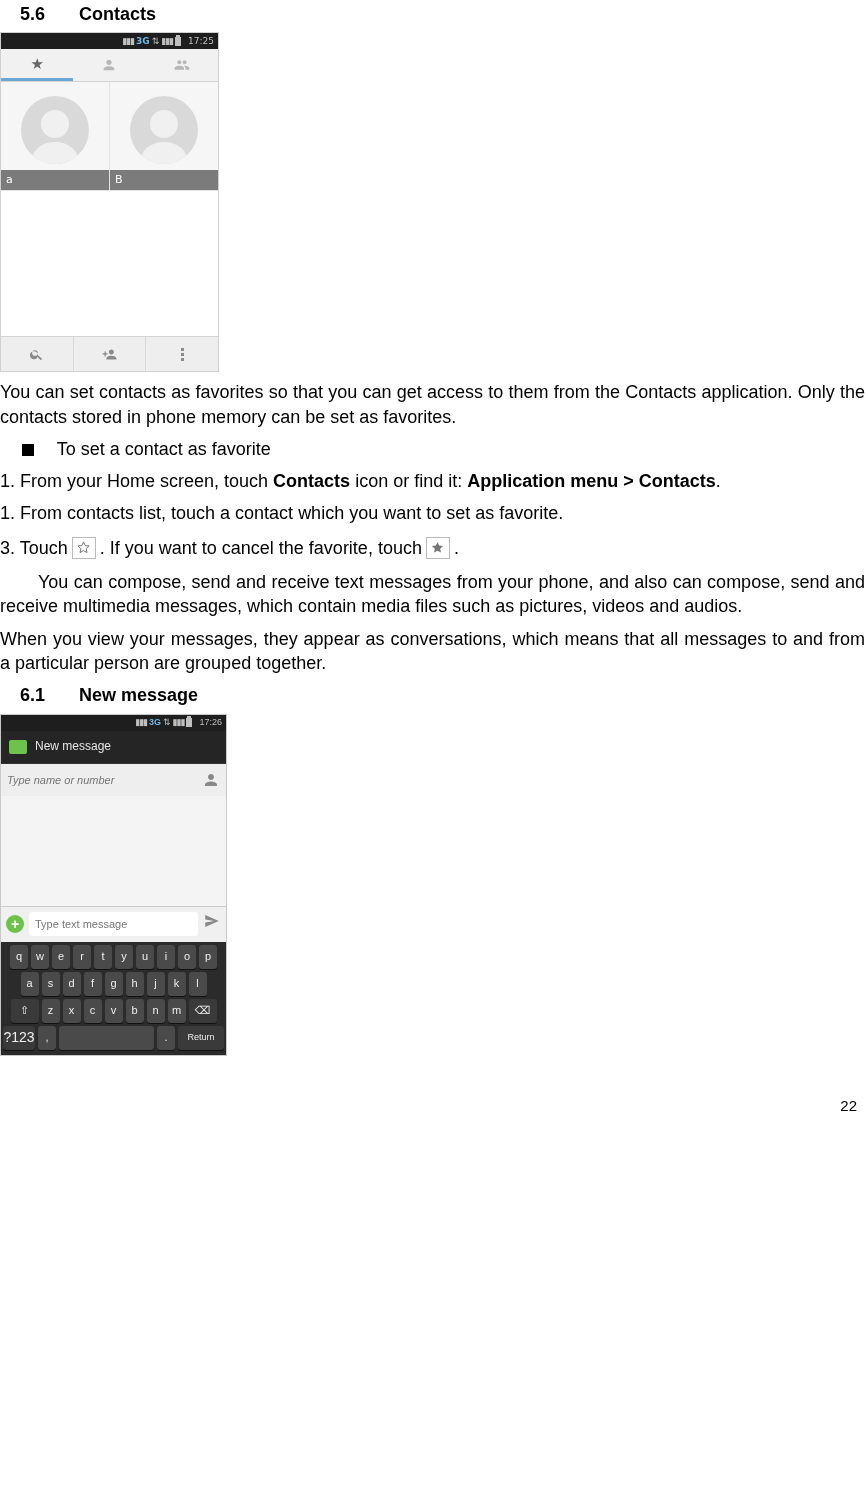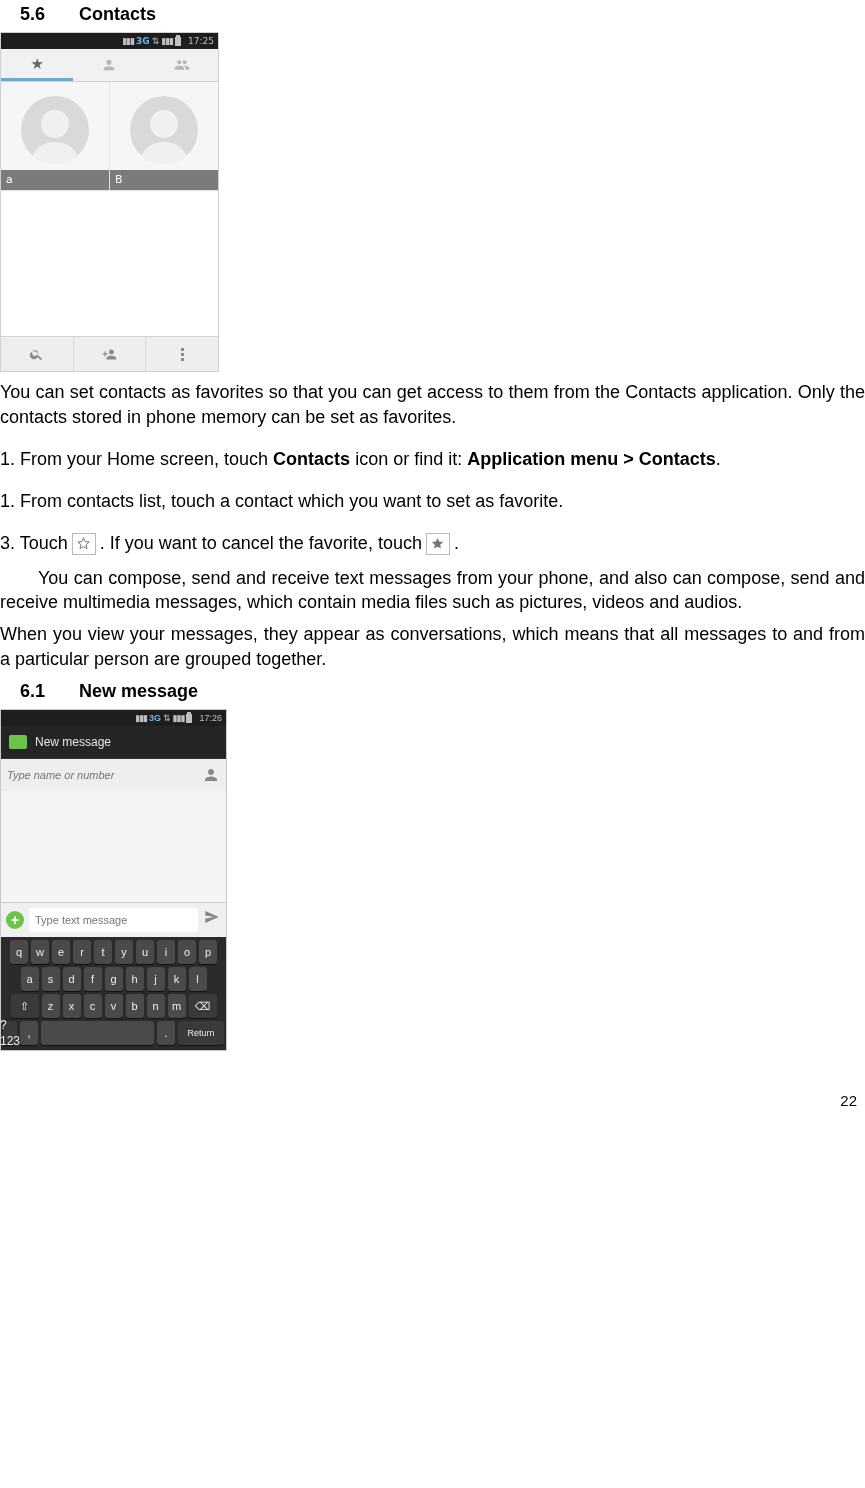--- a/index.html
+++ b/index.html
@@ -36,21 +36,21 @@
   }
   .bullet-row .sq {
     display:inline-block;
     width:12px; height:12px;
     background:#000;
     margin-right:18px;
     vertical-align: -1px;
   }
   .step {
     text-align: justify;
-    margin: 18px 0;
+    margin: 8px 0;
   }
   .step-line3 {
     display:flex;
     align-items:center;
     flex-wrap:wrap;
     gap:4px;
     margin: 10px 0;
   }
   .bold { font-weight: bold; }
   .page-number {
@@ -178,21 +178,21 @@
   .nm-compose input{flex:1;border:none;background:#fff;border-radius:3px;font-size:11px;color:#999;padding:6px;outline:none;}
   .nm-compose .send svg{width:18px;height:18px;fill:#888;}
   .keyboard{
     background:#2b2b2b;padding:3px 2px 2px 2px;
   }
   .kb-row{display:flex;justify-content:center;gap:3px;margin-bottom:3px;}
   .key{
     background:#4a4a4a;color:#eee;font-size:11px;width:18px;height:24px;border-radius:3px;display:flex;align-items:center;justify-content:center;box-shadow:0 1px 0 #111;
   }
   .key.wide{width:28px;background:#3a3a3a;}
-  .key.wider{width:14px;background:#3a3a3a;font-size:12px;}
+  .key.wider{width:32px;background:#3a3a3a;font-size:14px;}
   .key.space{flex:1;background:#4a4a4a;}
   .key.ret{width:46px;background:#3a3a3a;font-size:9px;}
 </style>
 </head>
 <body>
 
 <div class="page">
 
   <div class="section-heading">
     <span class="num">5.6</span>
@@ -250,20 +250,24 @@
             <span></span>
             <span></span>
             <span></span>
           </div>
       </div>
     </div>
   </div>
 
   <p class="body-text">You can set contacts as favorites so that you can get access to them from the Contacts application. Only the contacts stored in phone memory can be set as favorites.</p>
 
+  <div class="bullet-row">
+    <span class="sq"></span>
+    <span>To set a contact as favorite</span>
+  </div>
 
   <p class="step">
     <span>1. From your Home screen, touch </span><span class="bold">Contacts</span><span> icon or find it: </span><span class="bold">Application menu &gt; Contacts</span><span>.</span>
   </p>
 
   <p class="step">1. From contacts list, touch a contact which you want to set as favorite.</p>
 
   <div class="step-line3">
     <span>3. Touch </span>
     <span class="inline-star">

